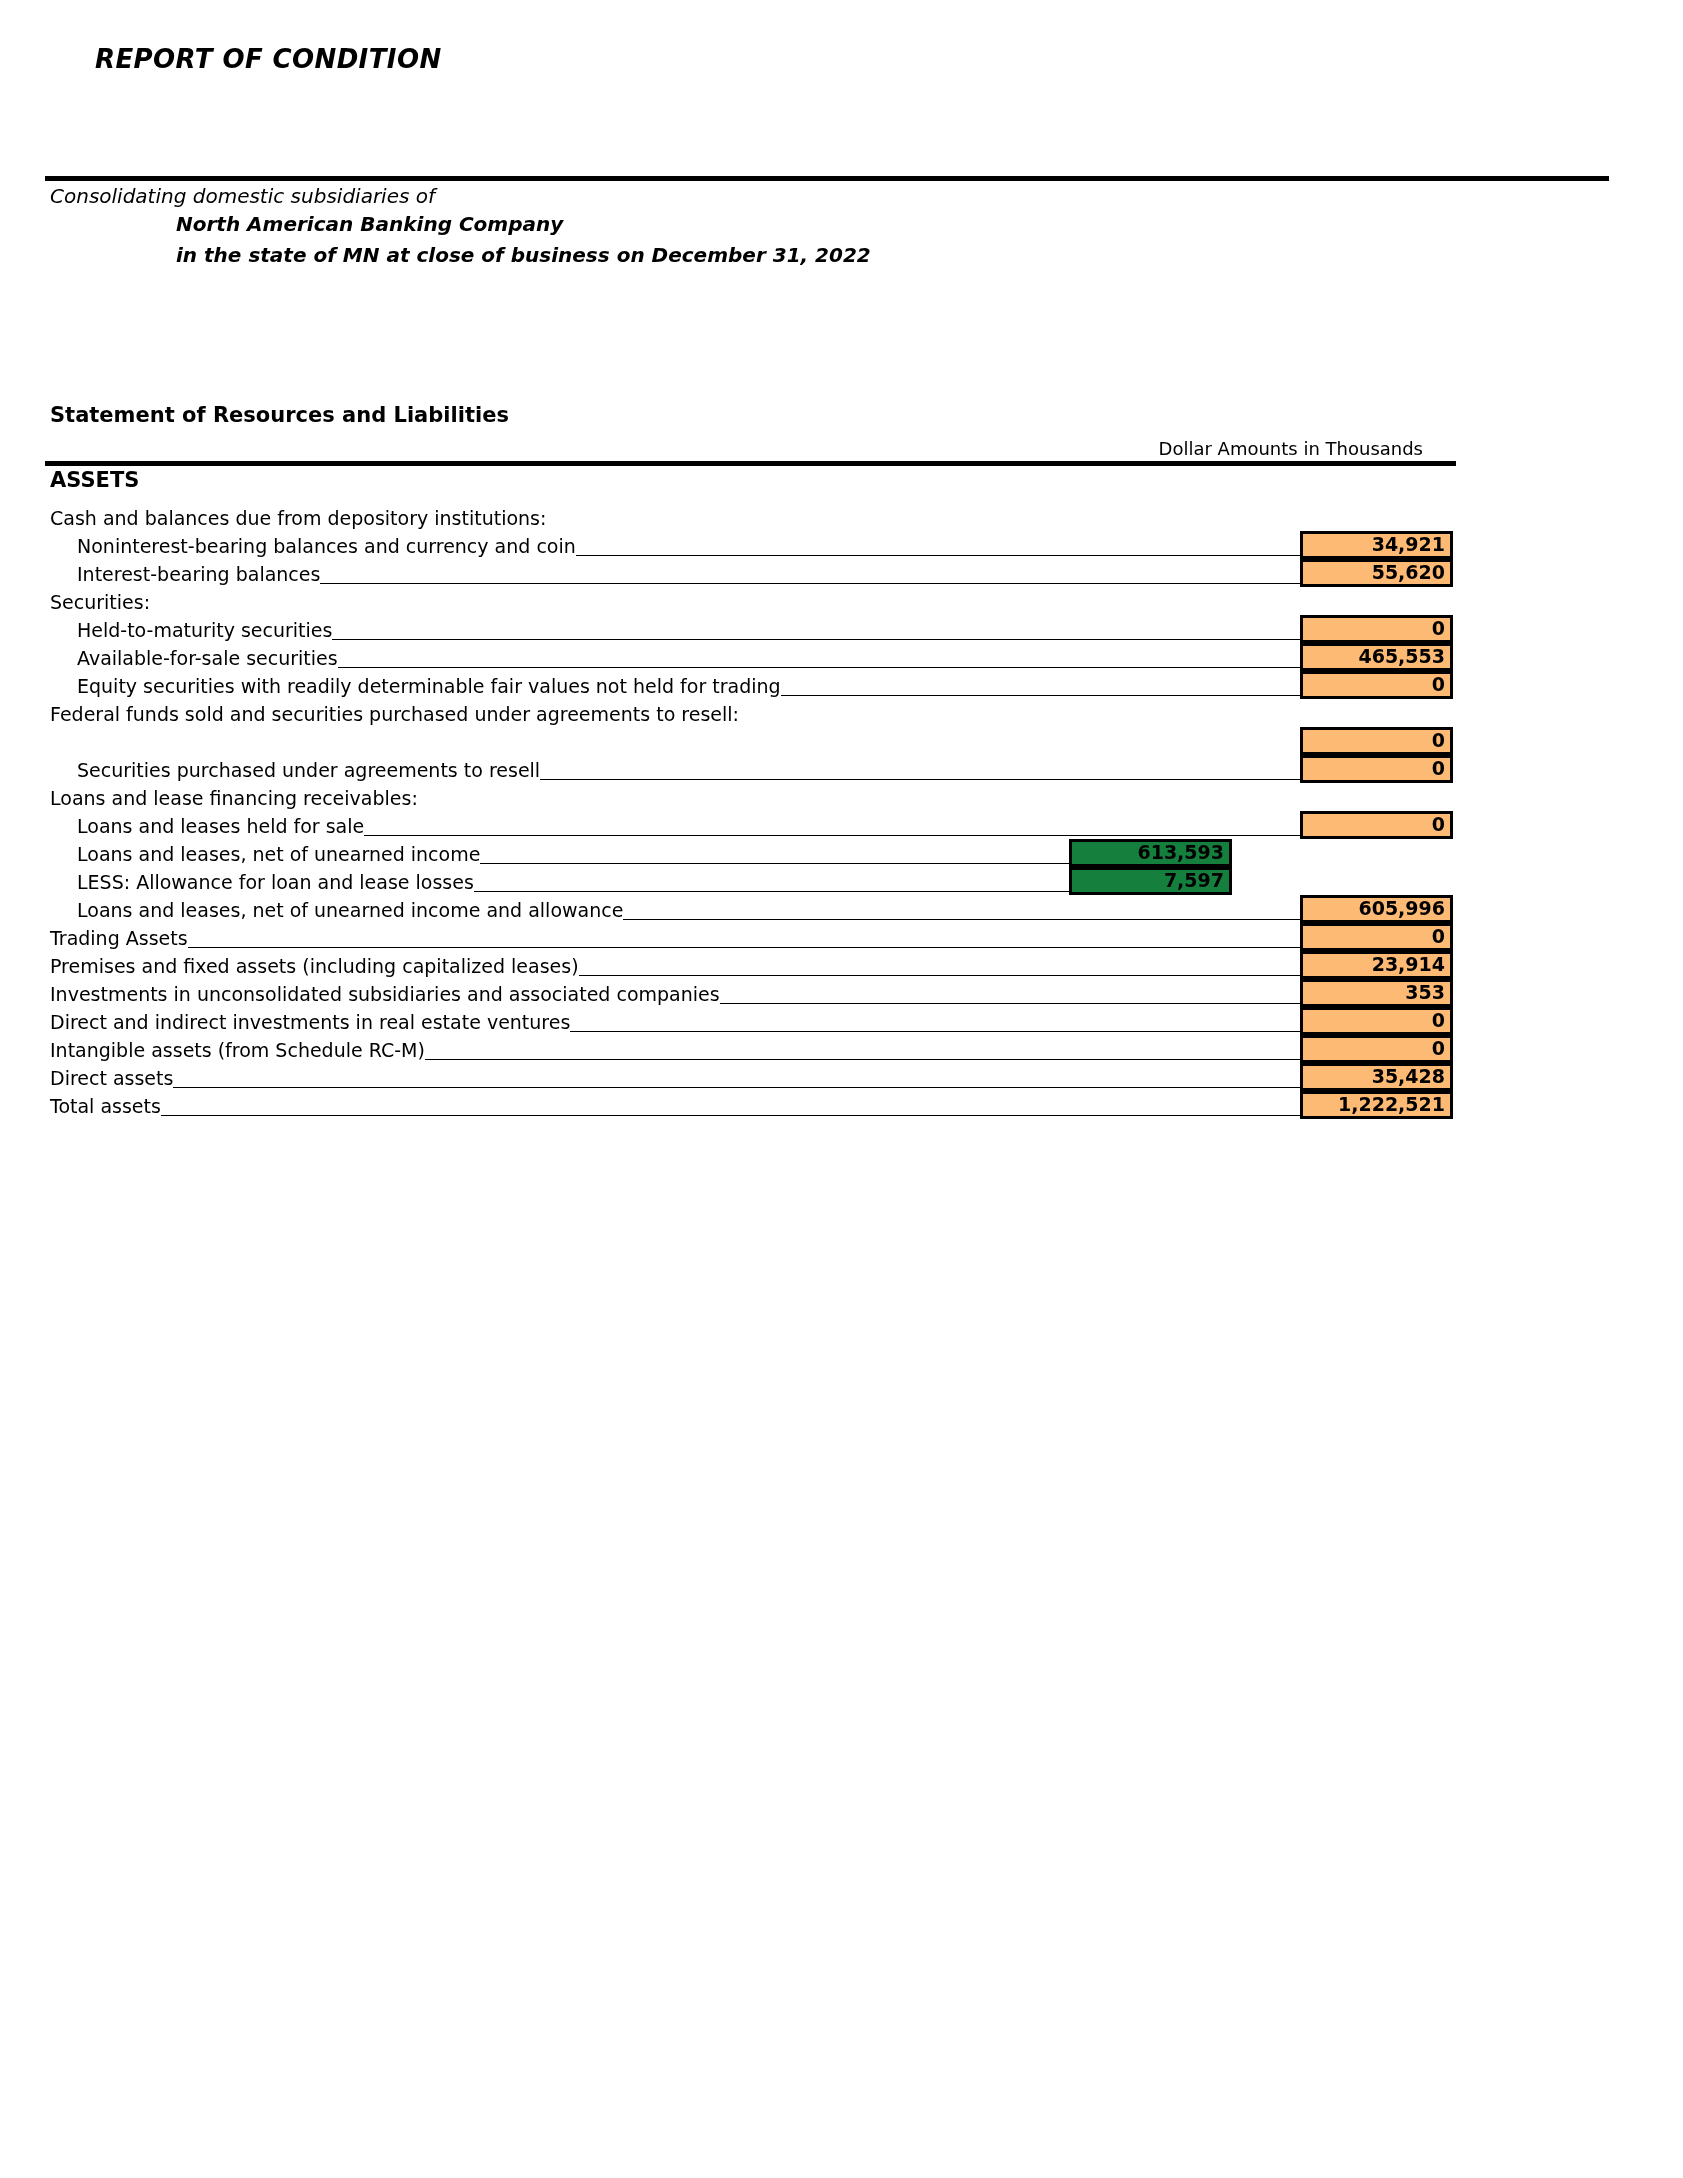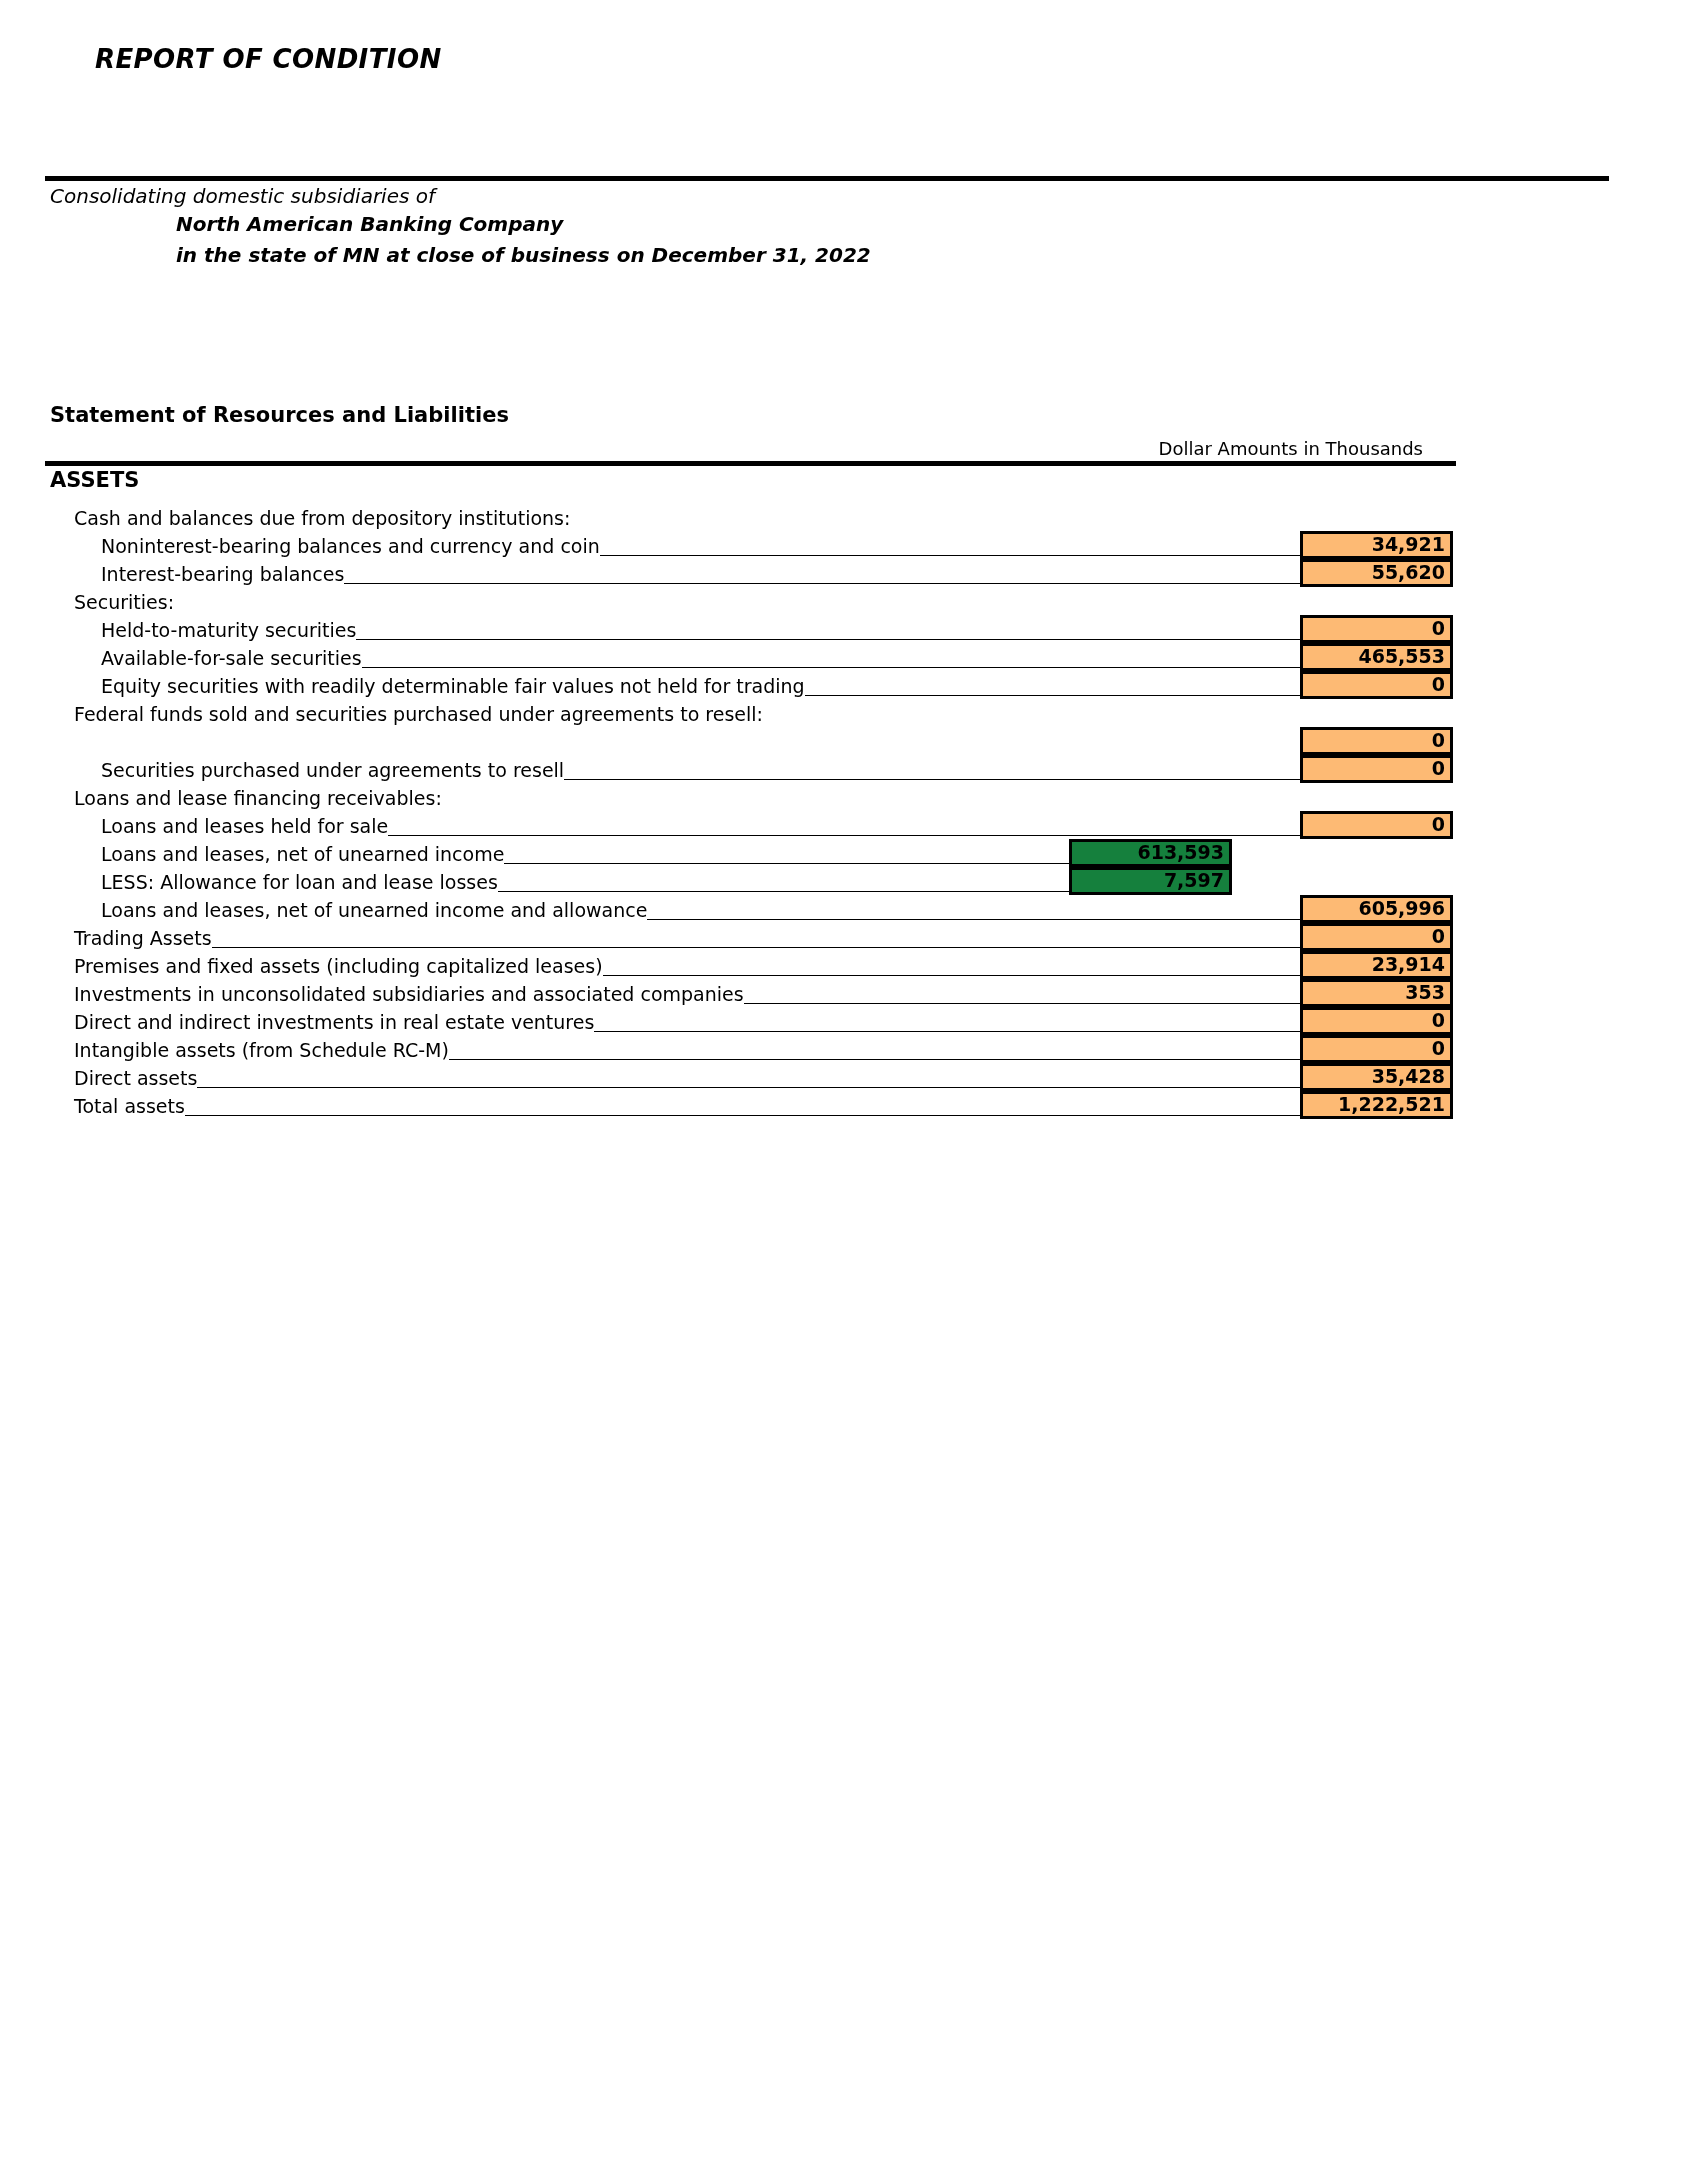--- a/index.html
+++ b/index.html
@@ -122,21 +122,20 @@
 
   
   .label-wrap {
     position: absolute;
     left: 50px;
     top: 0;
     height: 28px;
     display: flex;
     align-items: flex-end;
     white-space: nowrap;
-    margin-left: 24px;
   }
   .label-wrap.ind1 { left: 77px; }
 
   .label-text {
     font-size: 19px;
     line-height: 22px;
     display: inline-block;
     padding-bottom: 2px;
   }
 

